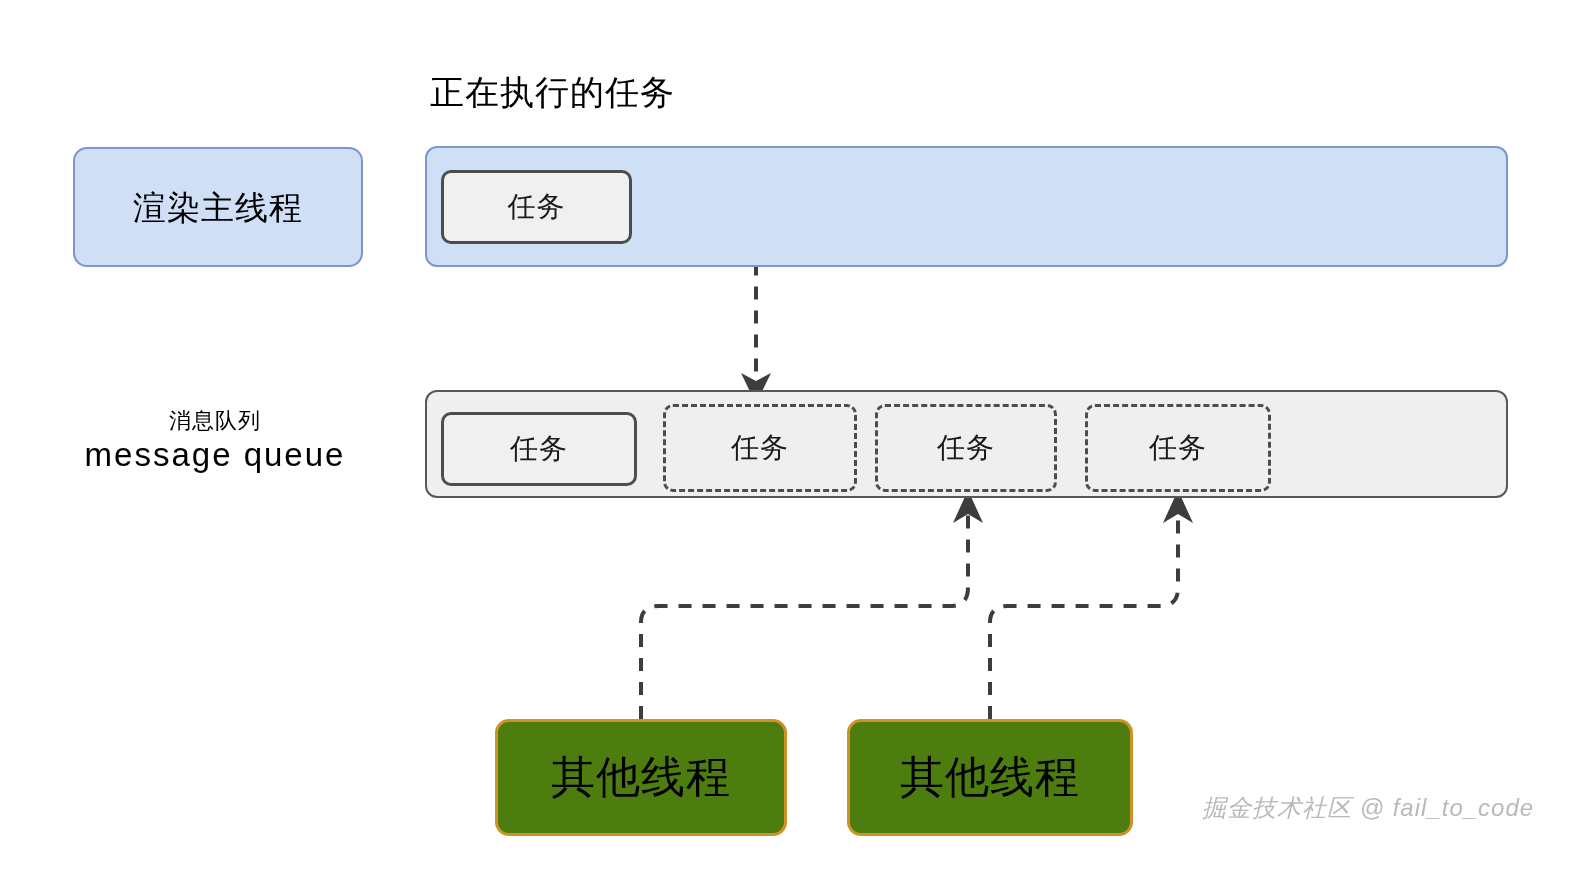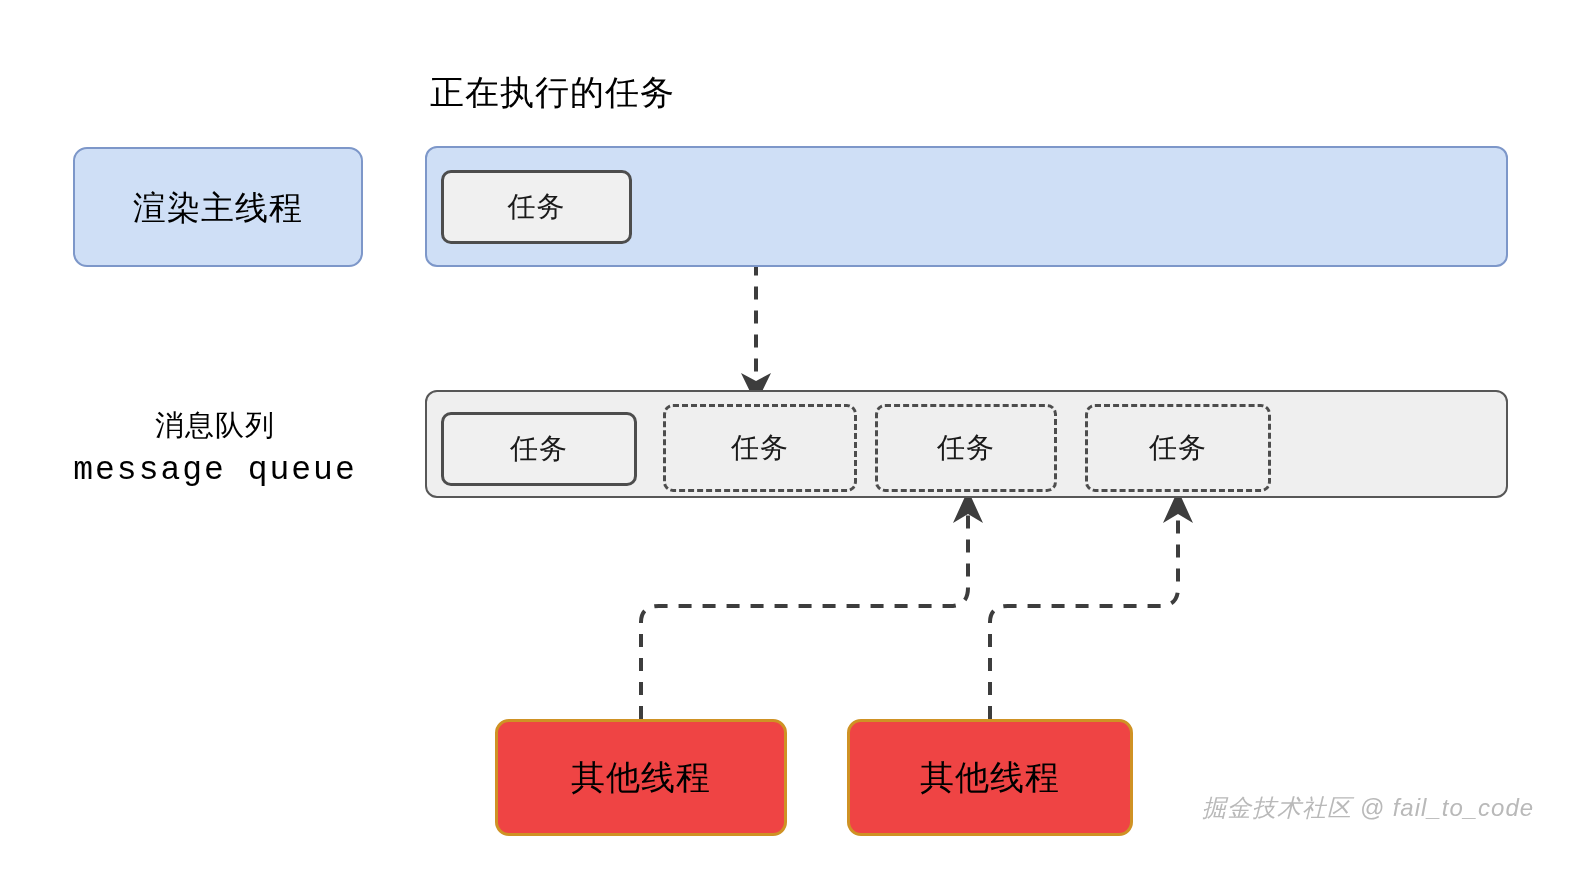--- a/index.html
+++ b/index.html
@@ -39,30 +39,30 @@
     line-height: 1;
   }
 
   .queue-label {
     left: 20px; top: 408px; width: 390px;
     text-align: center;
     line-height: 1.18;
   }
   .queue-label .cn {
     display: block;
-    font-size: 29px;
+    font-size: 22px;
     letter-spacing: 1px;
     font-family: Liberation Serif, serif;
   }
   .queue-label .en {
     display: block;
     font-size: 33px;
-    font-family: Liberation Mono, monospace;
+    font-family: Liberation Sans, sans-serif;
     letter-spacing: 2px;
-    margin-top: 10px;
+    margin-top: 2px;
   }
 
   
   .section-title {
     left: 430px; top: 70px;
     font-size: 34px;
     letter-spacing: 1px;
     color: #000;
   }
 
@@ -100,25 +100,25 @@
     left: 441px; top: 170px; width: 191px; height: 74px;
   }
   
   .q0 { left: 441px;  top: 412px; width: 196px; height: 74px; }
   .q1 { left: 663px;  top: 404px; width: 194px; height: 88px; }
   .q2 { left: 875px;  top: 404px; width: 182px; height: 88px; }
   .q3 { left: 1085px; top: 404px; width: 186px; height: 88px; }
 
   
   .worker {
-    background: #ef4444;
+    background: #4d7c0f;
     border: 3px solid #cf9224;
     border-radius: 14px;
     display: flex; align-items: center; justify-content: center;
-    font-size: 34px;
+    font-size: 44px;
     letter-spacing: 1px;
     color: #000;
   }
   .w0 { left: 495px; top: 719px; width: 292px; height: 117px; }
   .w1 { left: 847px; top: 719px; width: 286px; height: 117px; }
 
   
   #connectors {
     position: absolute; left: 0; top: 0;
     width: 1570px; height: 886px;

